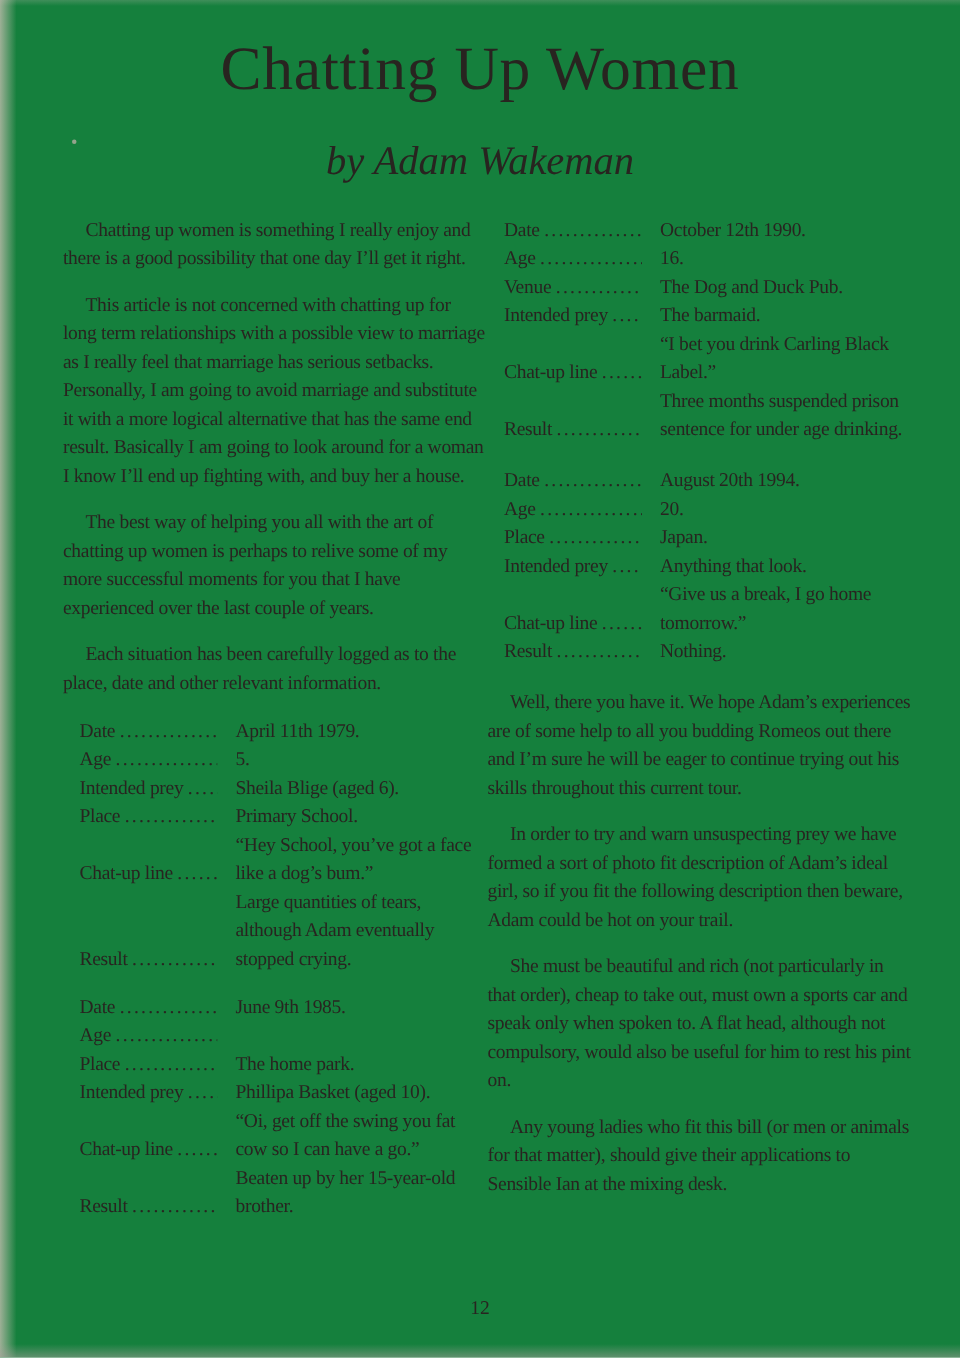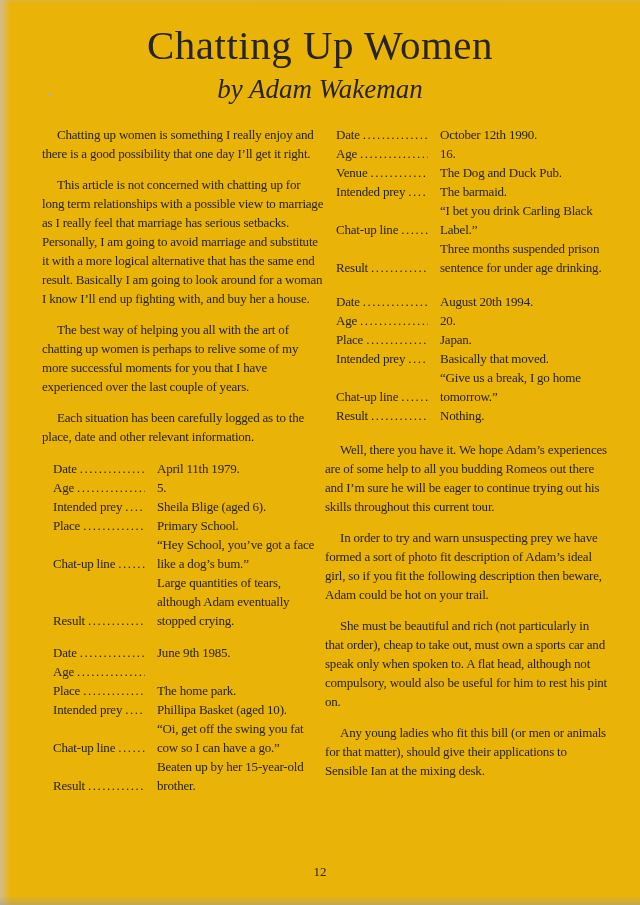--- a/index.html
+++ b/index.html
@@ -1,37 +1,37 @@
 <!DOCTYPE html>
 <html><head>
 <meta charset="utf-8">
 <style>
   html,body { margin:0; padding:0; background:#e9e7e3; }
   .page {
     position:relative;
     width:640px; height:905px;
-    background:#eab308;
+    background:#15803d;
     font-family:"Liberation Serif", serif;
     color:#282420;
     overflow:hidden;
     box-sizing:border-box;
   }
   
   .edge-left  { position:absolute; left:0; top:0; bottom:0; width:11px;
                 background:linear-gradient(90deg, rgba(203,192,180,.75), rgba(203,192,180,0)); pointer-events:none; }
   .edge-bottom{ position:absolute; left:0; right:0; bottom:0; height:9px;
                 background:linear-gradient(0deg, rgba(160,158,152,.55), rgba(160,158,152,0)); pointer-events:none; }
   .edge-top   { position:absolute; left:0; right:0; top:0; height:4px;
                 background:linear-gradient(180deg, rgba(190,185,176,.25), rgba(190,185,176,0)); pointer-events:none; }
   .speck { position:absolute; left:48px; top:93px; width:3px; height:3px; border-radius:50%;
            background:#b4aca0; opacity:.8; }
 
   header { text-align:center; padding-top:24px; }
   .title  { font-size:41px; font-weight:400; letter-spacing:.5px; line-height:1.05; margin:0; }
-  .byline { font-size:27px; font-style:italic; margin-top:7px; }
+  .byline { font-size:27px; font-style:italic; margin-top:25px; }
 
   .columns { display:flex; margin:20px 18px 0 42px; gap:0; }
   .col { width:283px; box-sizing:border-box; font-size:13px; line-height:19px; letter-spacing:-0.2px; }
 
   .para { margin:0 0 12px 0; text-indent:15px; }
   .para:last-child { margin-bottom:0; }
 
   .entry { margin-top:13px; padding-left:11px; }
   .erow { display:flex; align-items:flex-end; }
   .lblcell { width:92px; flex:none; display:flex; align-items:baseline; overflow:hidden; }
@@ -244,21 +244,21 @@
               <span class="leader"></span>
             </div>
             <div class="valcell">Japan.</div>
           </div>
 
           <div class="erow">
             <div class="lblcell">
               <span class="lbl">Intended prey</span>
               <span class="leader"></span>
             </div>
-            <div class="valcell">Basically that moved.</div>
+            <div class="valcell">Anything that look.</div>
           </div>
 
           <div class="erow">
             <div class="lblcell">
               <span class="lbl">Chat-up line</span>
               <span class="leader"></span>
             </div>
             <div class="valcell">“Give us a break, I go home tomorrow.”</div>
           </div>
 

